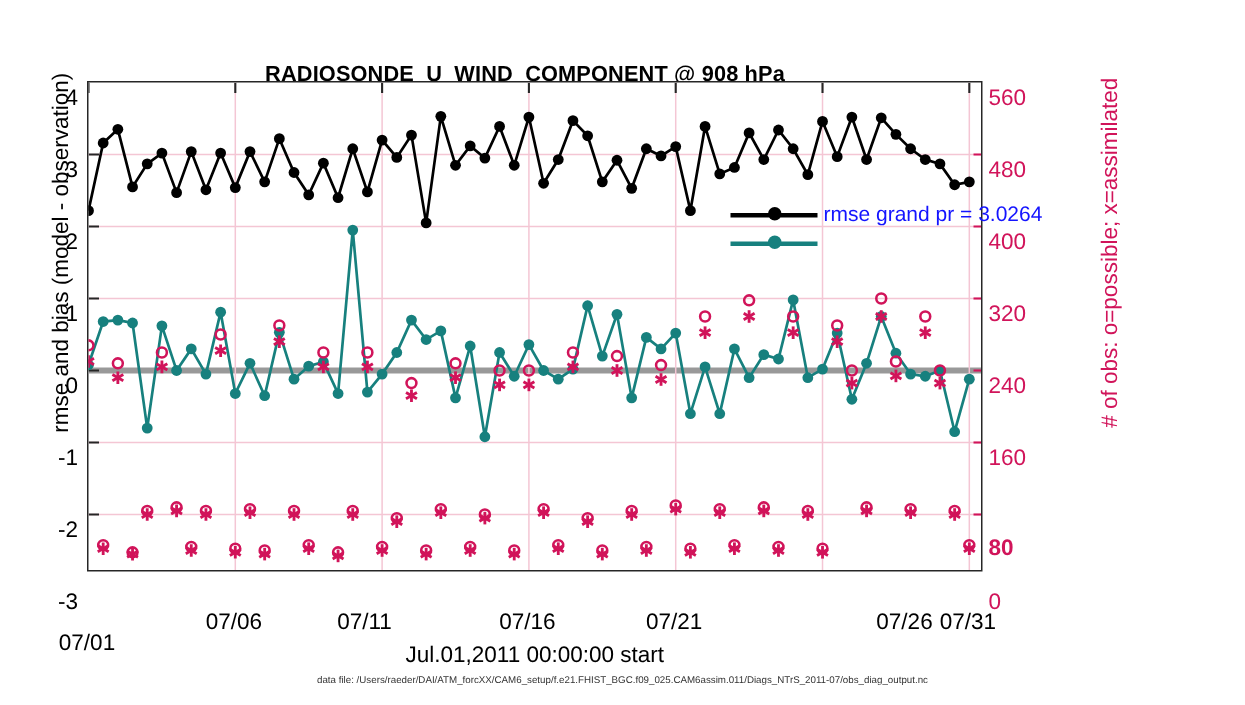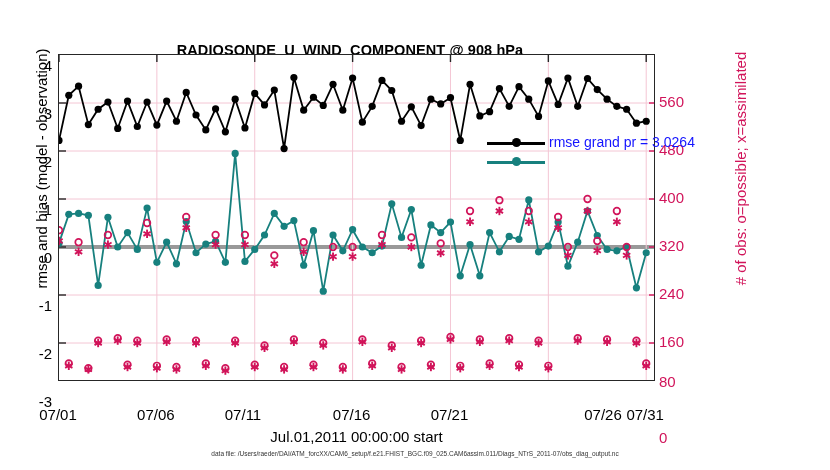--- a/index.html
+++ b/index.html
@@ -17,21 +17,21 @@
         border:1.4px solid #262626;box-sizing:border-box;background:#fff;}
   #layer{position:absolute;inset:0;overflow:hidden;}
   svg.full{position:absolute;left:0;top:0;width:100%;height:100%;overflow:visible;}
 
   
   .ylab{position:absolute;right:0;width:46px;text-align:right;
         font-size:15px;color:#000;transform:translateY(-9px);}
   #yleft{position:absolute;left:0;top:66px;width:52px;height:336px;}
   #yright{position:absolute;left:659px;top:66px;width:60px;height:336px;}
   .ylab-r{position:absolute;left:0;width:52px;text-align:left;
-          font-size:15px;color:#D1145A;transform:translateY(-9px);margin-top:36px;}
+          font-size:15px;color:#D1145A;transform:translateY(-9px);}
   #xrow{position:absolute;left:58px;top:406px;width:597px;height:22px;}
   .xlab{position:absolute;font-size:15px;color:#000;transform:translateX(-50%);}
 
   
   #ytitle{position:absolute;left:-124px;top:160px;width:330px;text-align:center;
           font-size:15px;transform:rotate(-90deg);}
   #y2title{position:absolute;left:570px;top:160px;width:340px;text-align:center;
            font-size:15px;color:#D1145A;transform:rotate(-90deg);}
   #xtitle{position:absolute;left:58px;top:428px;width:597px;text-align:center;
           font-size:15px;}
@@ -63,30 +63,30 @@
       <div class="ylab" style="top: 288px;">-2</div>
       <div class="ylab" style="top: 240px;">-1</div>
       <div class="ylab" style="top: 192px;">0</div>
       <div class="ylab" style="top: 144px;">1</div>
       <div class="ylab" style="top: 96px;">2</div>
       <div class="ylab" style="top: 48px;">3</div>
       <div class="ylab" style="top: 0px;">4</div>
     </div>
   <div id="yright">
       <div class="ylab-r" style="top: 336px;">0</div>
-      <div class="ylab-r" style="top: 280px;">80</div>
+      <div class="ylab-r" style="top: 300px; font-weight: bold;">80</div>
       <div class="ylab-r" style="top: 240px;">160</div>
       <div class="ylab-r" style="top: 192px;">240</div>
       <div class="ylab-r" style="top: 144px;">320</div>
       <div class="ylab-r" style="top: 96px;">400</div>
       <div class="ylab-r" style="top: 48px;">480</div>
       <div class="ylab-r" style="top: 0px;">560</div>
     </div>
   <div id="xrow">
-      <div class="xlab" style="left: 0px;">07/01</div>
+      <div class="xlab" style="left: 0px; margin-top: 14px;">07/01</div>
       <div class="xlab" style="left: 97.8689px; text-align: right;">07/06</div>
       <div class="xlab" style="left: 185px;">07/11</div>
       <div class="xlab" style="left: 293.607px;">07/16</div>
       <div class="xlab" style="left: 391.475px;">07/21</div>
       <div class="xlab" style="left: 501px; margin-left: 44px;">07/26</div>
       <div class="xlab" style="left: 587.213px;">07/31</div>
     </div>
 
   <div id="plot">
     <div id="layer">

